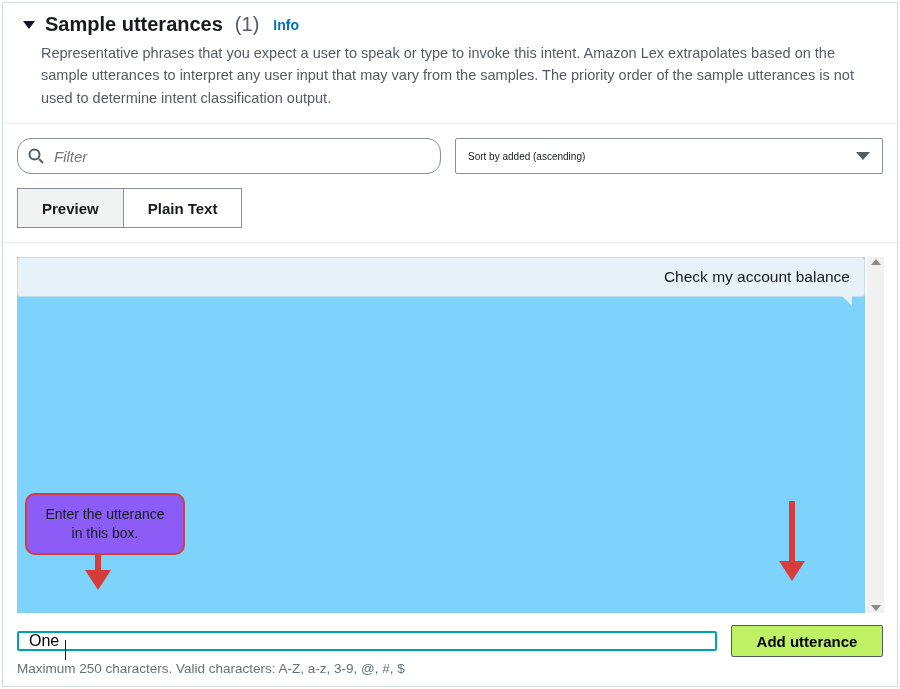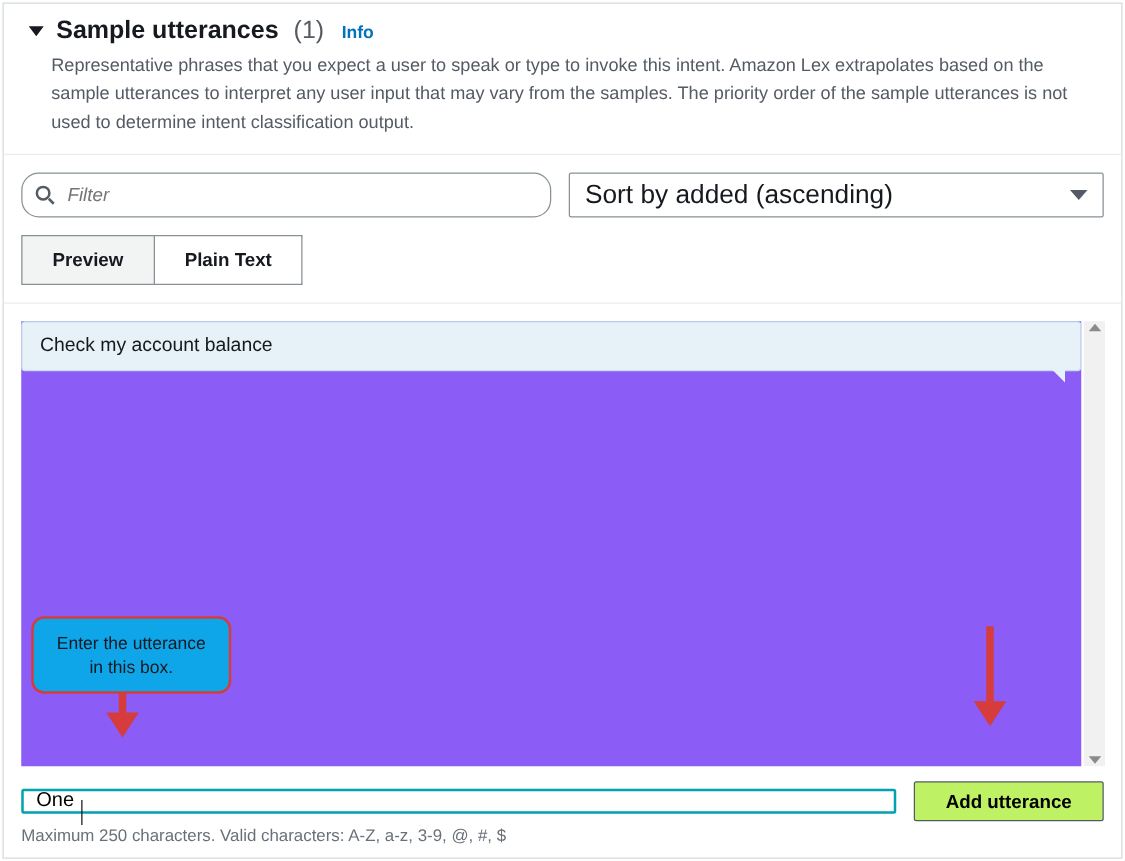--- a/index.html
+++ b/index.html
@@ -91,21 +91,21 @@
     flex:1;
     display:flex;
     align-items:center;
     justify-content:space-between;
     border:1px solid #879196;
     border-radius:2px;
     height:36px;
     padding:0 12px;
     background:#fff;
     cursor:pointer;
-    font-size:21px;
+    font-size:10px;
     text-align:center;
   }
   .chev-down {
     width:0;height:0;
     border-left:7px solid transparent;
     border-right:7px solid transparent;
     border-top:8px solid #545b64;
   }
   .seg-control {
     display:flex;
@@ -126,21 +126,22 @@
   .body-area {
     flex:1;
     border-top:1px solid #eaeded;
     margin-top:14px;
     position:relative;
     overflow:hidden;
   }
   .scroll-region {
     position:absolute;
     top:14px; left:14px; right:32px; bottom:6px;
-    background:#8b5cf6;
+    background:#7dd3fc;
+    text-align:right;
   }
   .utterance-bubble {
     background:#e6f2f8;
     border:1px solid #c5ddea;
     border-radius:3px;
     padding:10px 14px;
     font-size:15.5px;
     position:relative;
     margin-bottom:18px;
   }
@@ -209,21 +210,21 @@
   .helper-text {
     font-size:13.5px;
     color:#687078;
     padding:4px 14px 10px 14px;
   }
   
   .callout {
     position:absolute;
     border:2.5px solid #d63c3c;
     border-radius:10px;
-    background:#0ea5e9;
+    background:#8b5cf6;
     padding:10px 12px;
     font-size:14px;
     text-align:center;
     line-height:1.35;
     width:160px;
     z-index:5;
   }
   .red-arrow {
     position:absolute;
     z-index:4;

